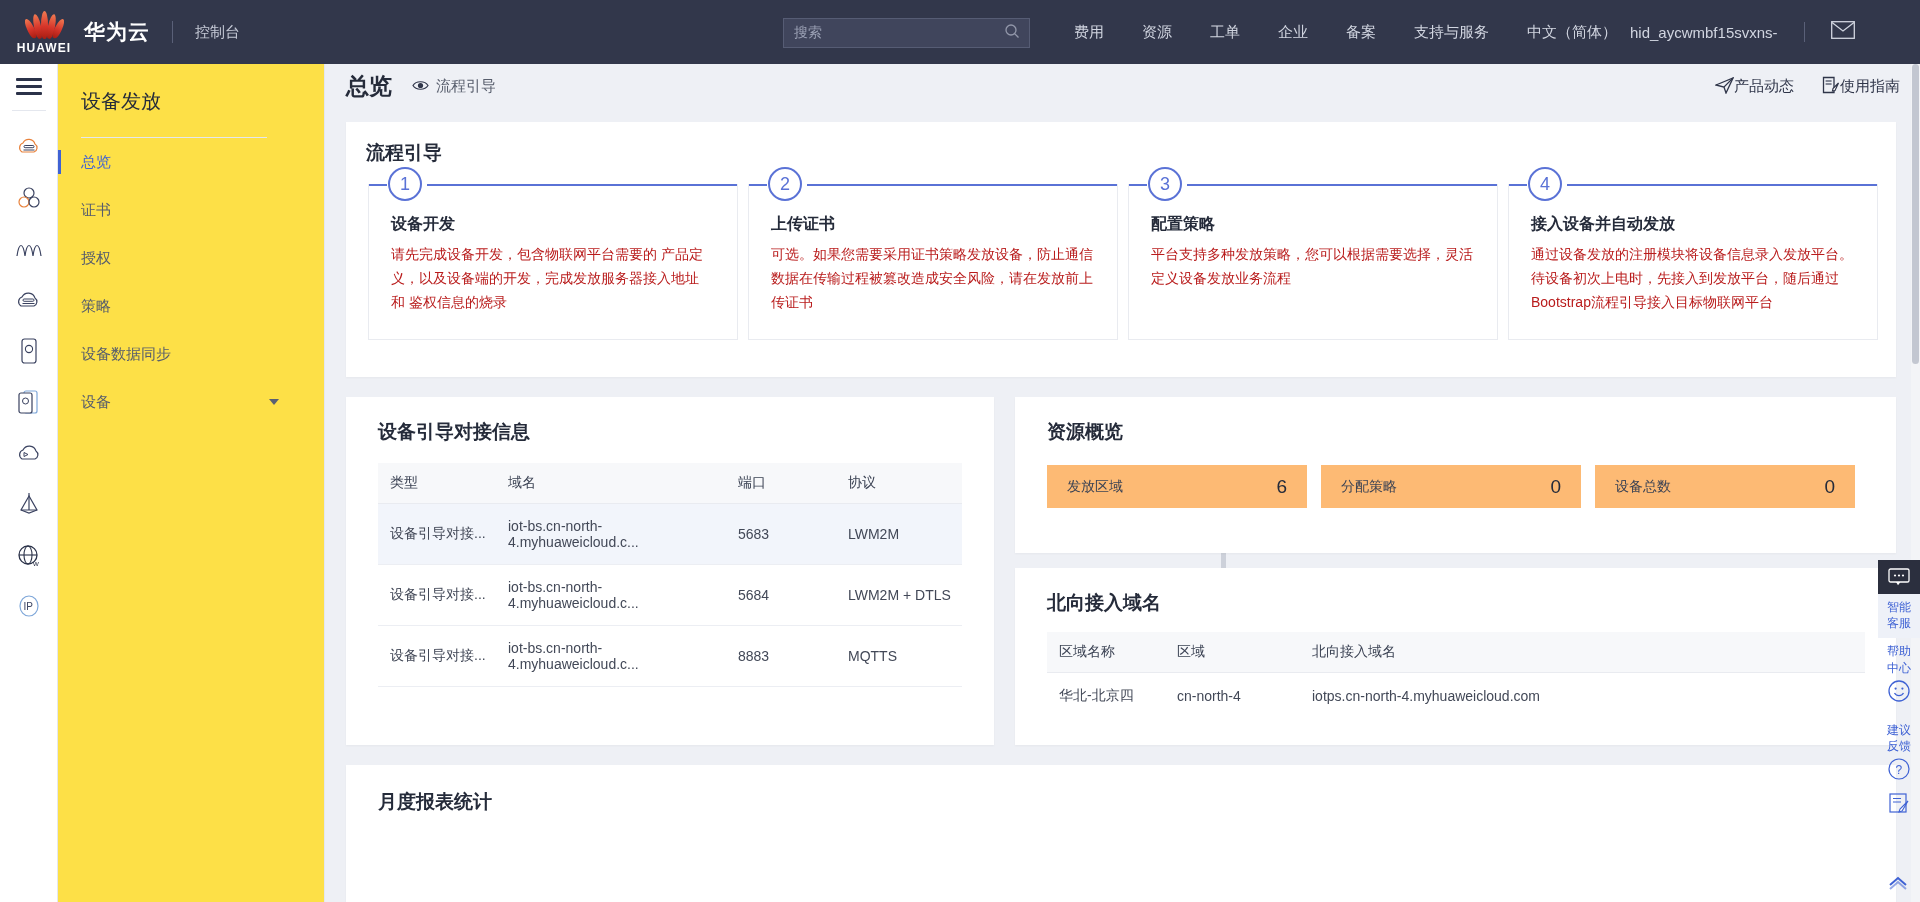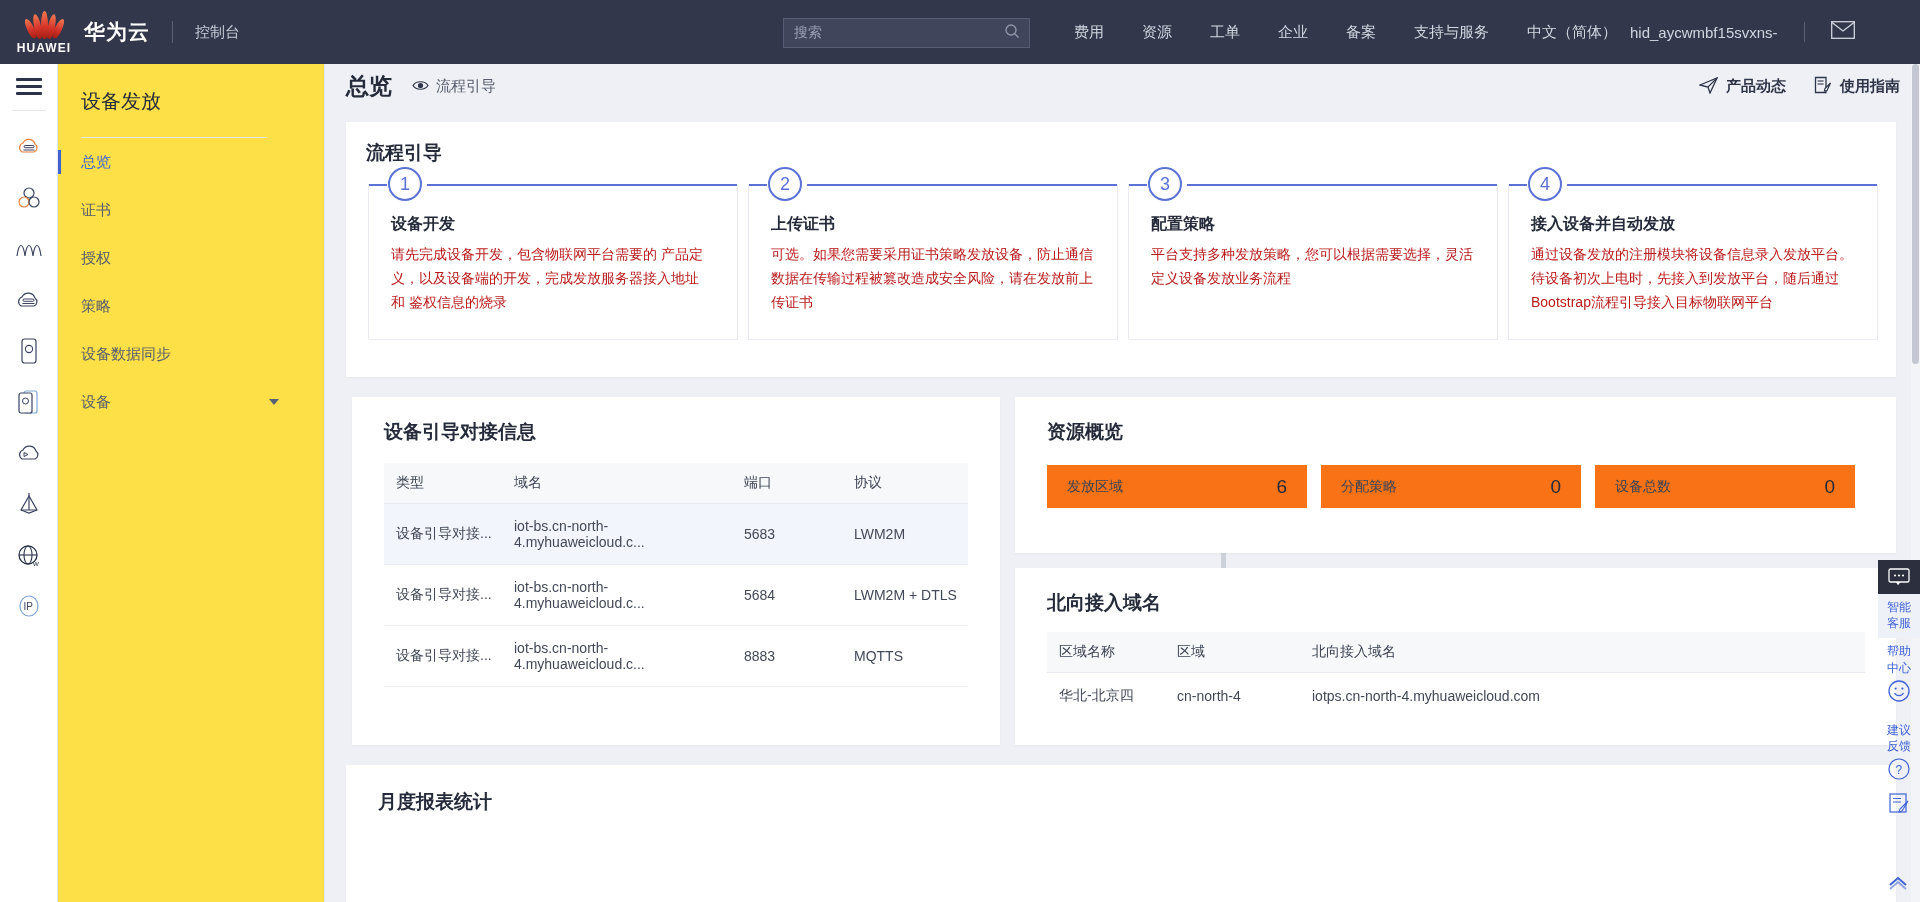--- a/index.html
+++ b/index.html
@@ -139,22 +139,22 @@
     font-size: 23px; color: #252b3a; font-weight: bold; margin-left: 20px;
   }
   .guide-toggle {
     display:flex; align-items:center; gap: 7px; margin-left: 20px;
     color: #575d6c; font-size: 15px; cursor: pointer;
   }
   .page-bar-right {
     position:absolute; right: 20px; display:flex; align-items:center; gap: 28px;
   }
   .pb-link {
-    display:flex; align-items:center; gap:8px;
-    color:#2f3549; font-size: 15px; cursor:pointer;font-weight:bold;
+    display:flex; align-items:center; 
+    color:#2f3549; font-size: 15px; cursor:pointer;
   }
 
   
   #content {
     position: absolute; top: 109px; left: 326px;
     width: 1594px; height: 793px;
     background: #eef0f5;
     overflow: hidden;
   }
   .card {
@@ -200,21 +200,21 @@
   }
   .step-name {
     font-size: 16px; font-weight: bold; color: #252b3a; margin-bottom: 7px;
   }
   .step-desc {
     font-size: 14px; color: #b91c1c; line-height: 1.72;
   }
 
   
   #docking-card {
-    position: absolute; left: 26px; top: 288px;
+    position: absolute; left: 20px; top: 288px;
     width: 648px; height: 348px;
   }
   #docking-card .card-title { margin: 22px 0 0 32px; }
   .tbl { width: 100%; border-collapse: collapse; margin-top: 18px; }
   .tbl th {
     background: #f7f8fa; text-align: left;
     font-size: 14px; font-weight: normal; color: #3c4354;
     padding: 11px 0 11px 12px; border-bottom: 1px solid #e9ebf0;
   }
   .tbl td {
@@ -227,21 +227,21 @@
 
   #resource-card {
     position: absolute; left: 689px; top: 288px;
     width: 881px; height: 156px;
   }
   #resource-card .card-title { margin: 22px 0 16px 32px; }
   #res-tiles {
     display: flex; gap: 14px; margin: 20px 0 0 32px;
   }
   .res-tile {
-    width: 260px; height: 43px; background: #f97316;
+    width: 260px; height: 43px; background: #fdba74;
     display: flex; align-items: center; justify-content: space-between;
     padding: 0 20px;
   }
   .res-label { font-size: 14px; color: #3c4354; }
   .res-value { font-size: 19px; color: #252b3a; }
 
   #northbound-card {
     position: absolute; left: 689px; top: 459px;
     width: 881px; height: 177px;
   }

